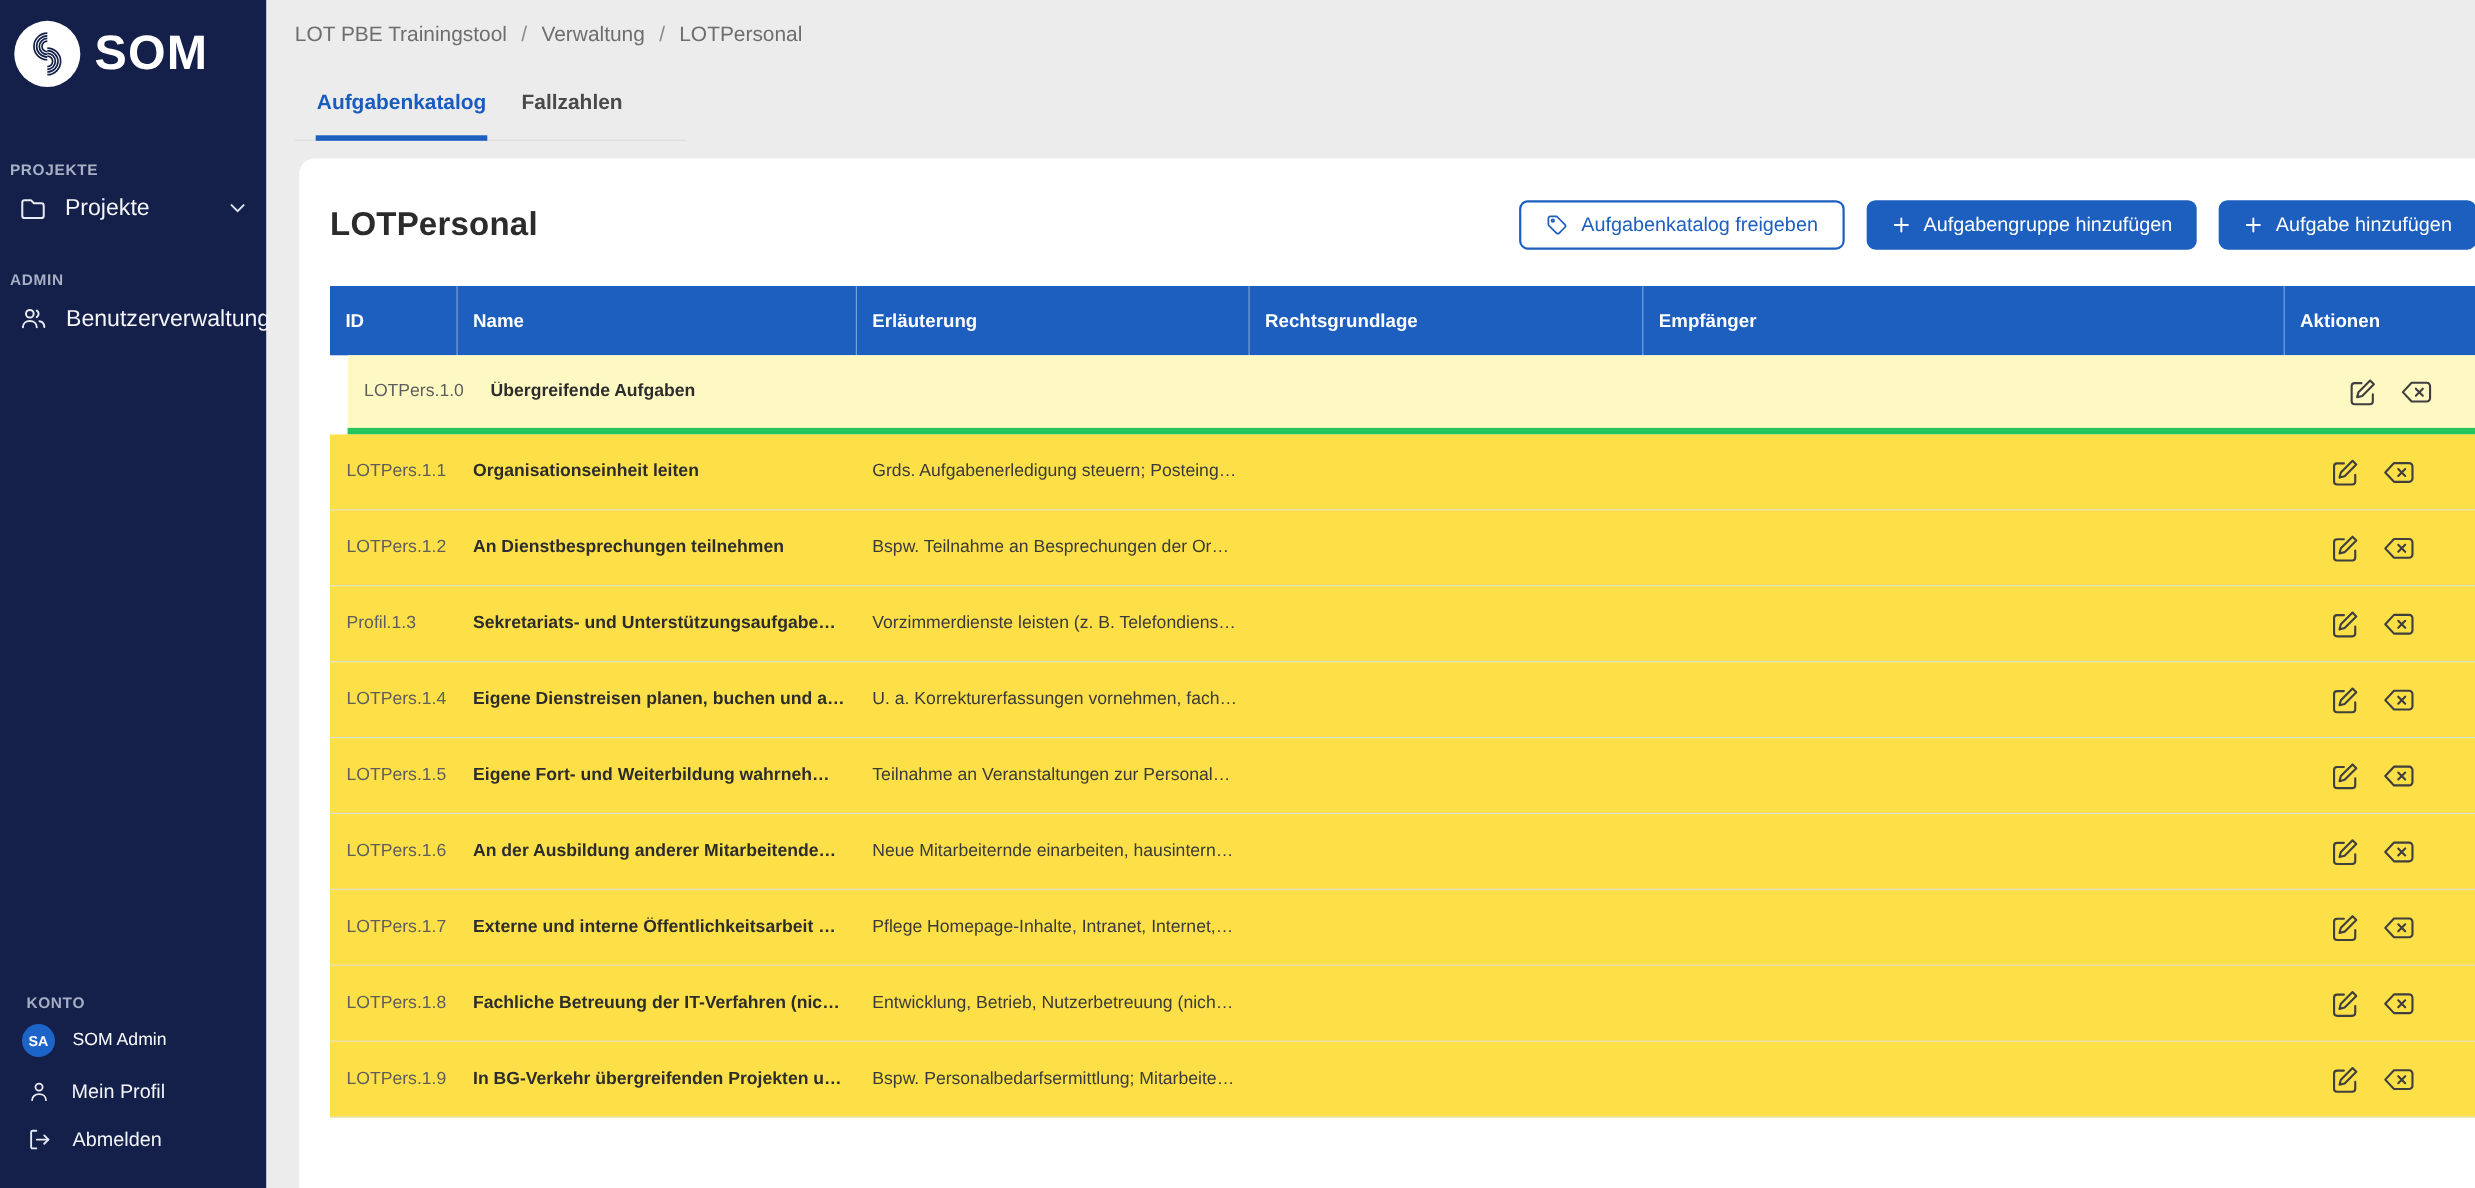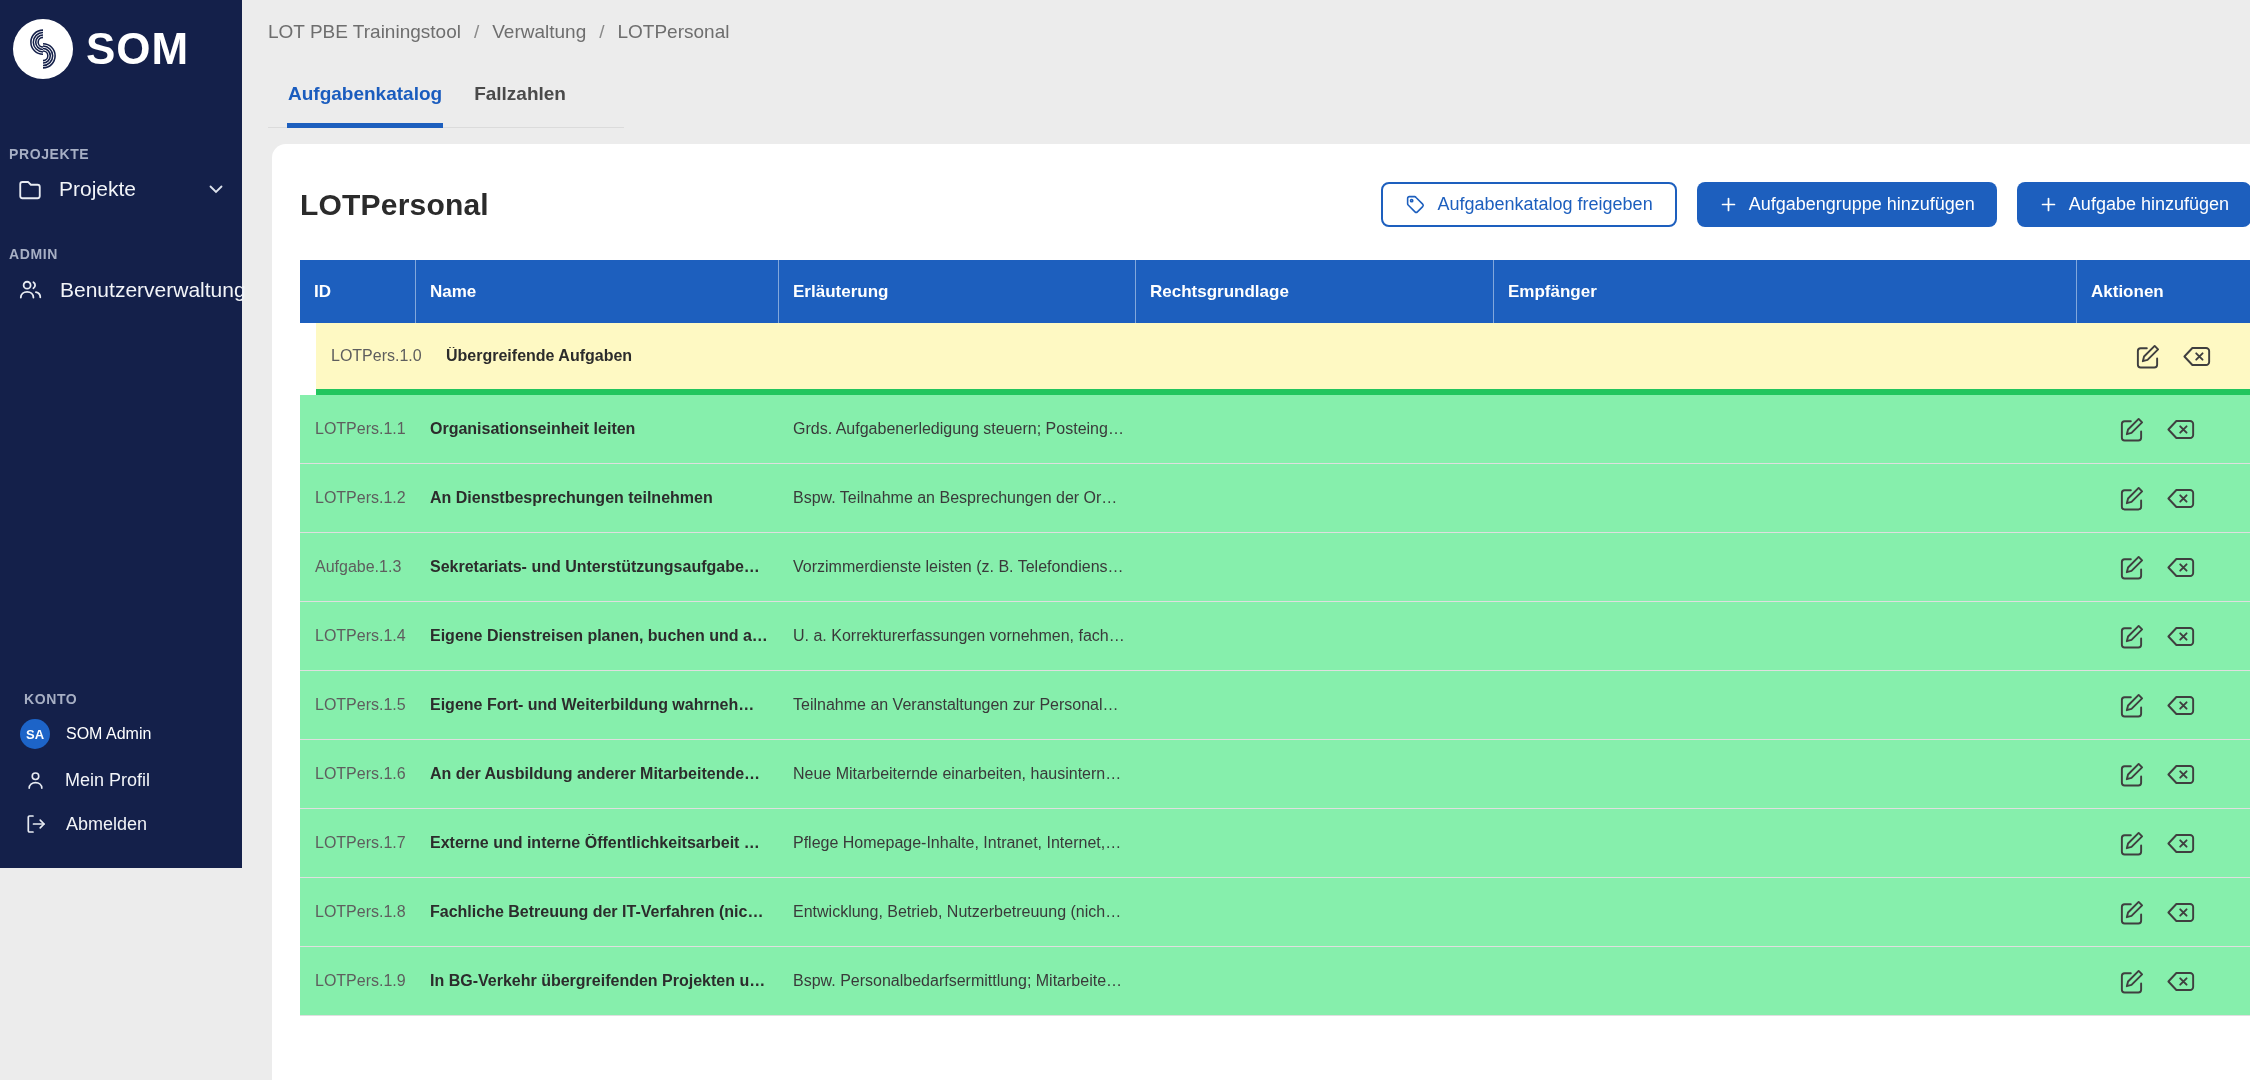--- a/index.html
+++ b/index.html
@@ -3,21 +3,21 @@
 <meta charset="utf-8">
 <style>
   * { margin:0; padding:0; box-sizing:border-box; }
   html,body { width:2250px; height:1080px; overflow:hidden; }
   body {
     font-family:"Liberation Sans","DejaVu Sans",sans-serif;
     background:#ECECEC; color:#2C2C2C; display:flex;
   }
   
   .sidebar {
-    width:242px; min-width:242px; height:868px; background:#14204A;
+    width:242px; min-width:242px; height:1080px; background:#14204A;
     color:#fff; display:flex; flex-direction:column;
   }
   .logo-row { display:flex; align-items:center; gap:12px; padding:18px 10px 10px 12px; }
   .logo-mark { width:62px; height:62px; flex:0 0 auto; }
   .logo-text { font-size:44px; font-weight:bold; letter-spacing:1px; }
   .side-label {
     font-size:14px; letter-spacing:.6px; color:#A7AFC4; font-weight:bold;
     padding-left:9px; margin-top:56px;
   }
   .side-label.admin { margin-top:30px; }
@@ -85,21 +85,21 @@
   .table { margin-top:33px; }
   .thead-row, .trow {
     display:grid; grid-template-columns:115px 363px 357px 358px 583px 159px;
     align-items:center;
   }
   .thead-row {
     background:#1D5FBE; color:#fff; height:63px; font-size:17px; font-weight:bold;
   }
   .thead-row .hcell { padding-left:14px; height:100%; display:flex; align-items:center; }
   .thead-row .hcell + .hcell { border-left:1px solid rgba(255,255,255,.45); }
-  .trow { height:69px; border-bottom:1px solid #DFDFDF; background:#86efac; }
+  .trow { height:69px; border-bottom:1px solid #DFDFDF; background:#fde047; }
   .trow.group-row { height:72px; background:#fef9c3; border-bottom:6px solid #22c55e;margin-left:16px; }
   .cell { padding-left:15px; overflow:hidden; white-space:nowrap; text-overflow:ellipsis; }
   .cell-id { color:#5E5E5E; font-size:16px; }
   .cell-name { font-weight:bold; color:#2C2C2C; font-size:16px; padding-right:10px; }
   .cell-desc { color:#3A3A3A; font-size:16px; padding-right:10px; }
   .cell-actions { display:flex; gap:16px; justify-content:center; padding:0; overflow:visible; }
   .icon-btn { background:none; border:none; cursor:pointer; padding:0; line-height:0; color:#3F3F3F; }
   svg { display:block; }
 </style>
 </head>
@@ -302,21 +302,21 @@
             <button class="icon-btn">
               <svg width="33" height="33" viewBox="0 0 24 24" fill="none" stroke="currentColor" stroke-width="1.4" stroke-linecap="round" stroke-linejoin="round">
                 <path d="M9,5.8 H19 a2.2,2.2 0 0 1 2.2,2.2 v8 a2.2,2.2 0 0 1 -2.2,2.2 H9 L3.2,12 z"></path>
                 <path d="M11.8,9.7 l4.6,4.6 M16.4,9.7 l-4.6,4.6"></path>
               </svg>
             </button>
           </div>
         </div>
 
         <div class="trow">
-          <div class="cell cell-id">Aufgabe.1.3</div>
+          <div class="cell cell-id">Profil.1.3</div>
           <div class="cell cell-name">Sekretariats- und Unterstützungsaufgaben w…</div>
           <div class="cell cell-desc">Vorzimmerdienste leisten (z. B. Telefondienst, …</div>
           <div class="cell"></div>
           <div class="cell"></div>
           <div class="cell cell-actions">
             <button class="icon-btn">
               <svg width="33" height="33" viewBox="0 0 24 24" fill="none" stroke="currentColor" stroke-width="1.4" stroke-linecap="round" stroke-linejoin="round">
                 <path d="M19,13.5 V18 a2,2 0 0 1 -2,2 H7 a2,2 0 0 1 -2,-2 V8 a2,2 0 0 1 2,-2 h4.5"></path>
                 <path d="M17.2,4.3 l2.5,2.5 L12,14.5 l-3.4,0.9 0.9,-3.4 z"></path>
               </svg>

